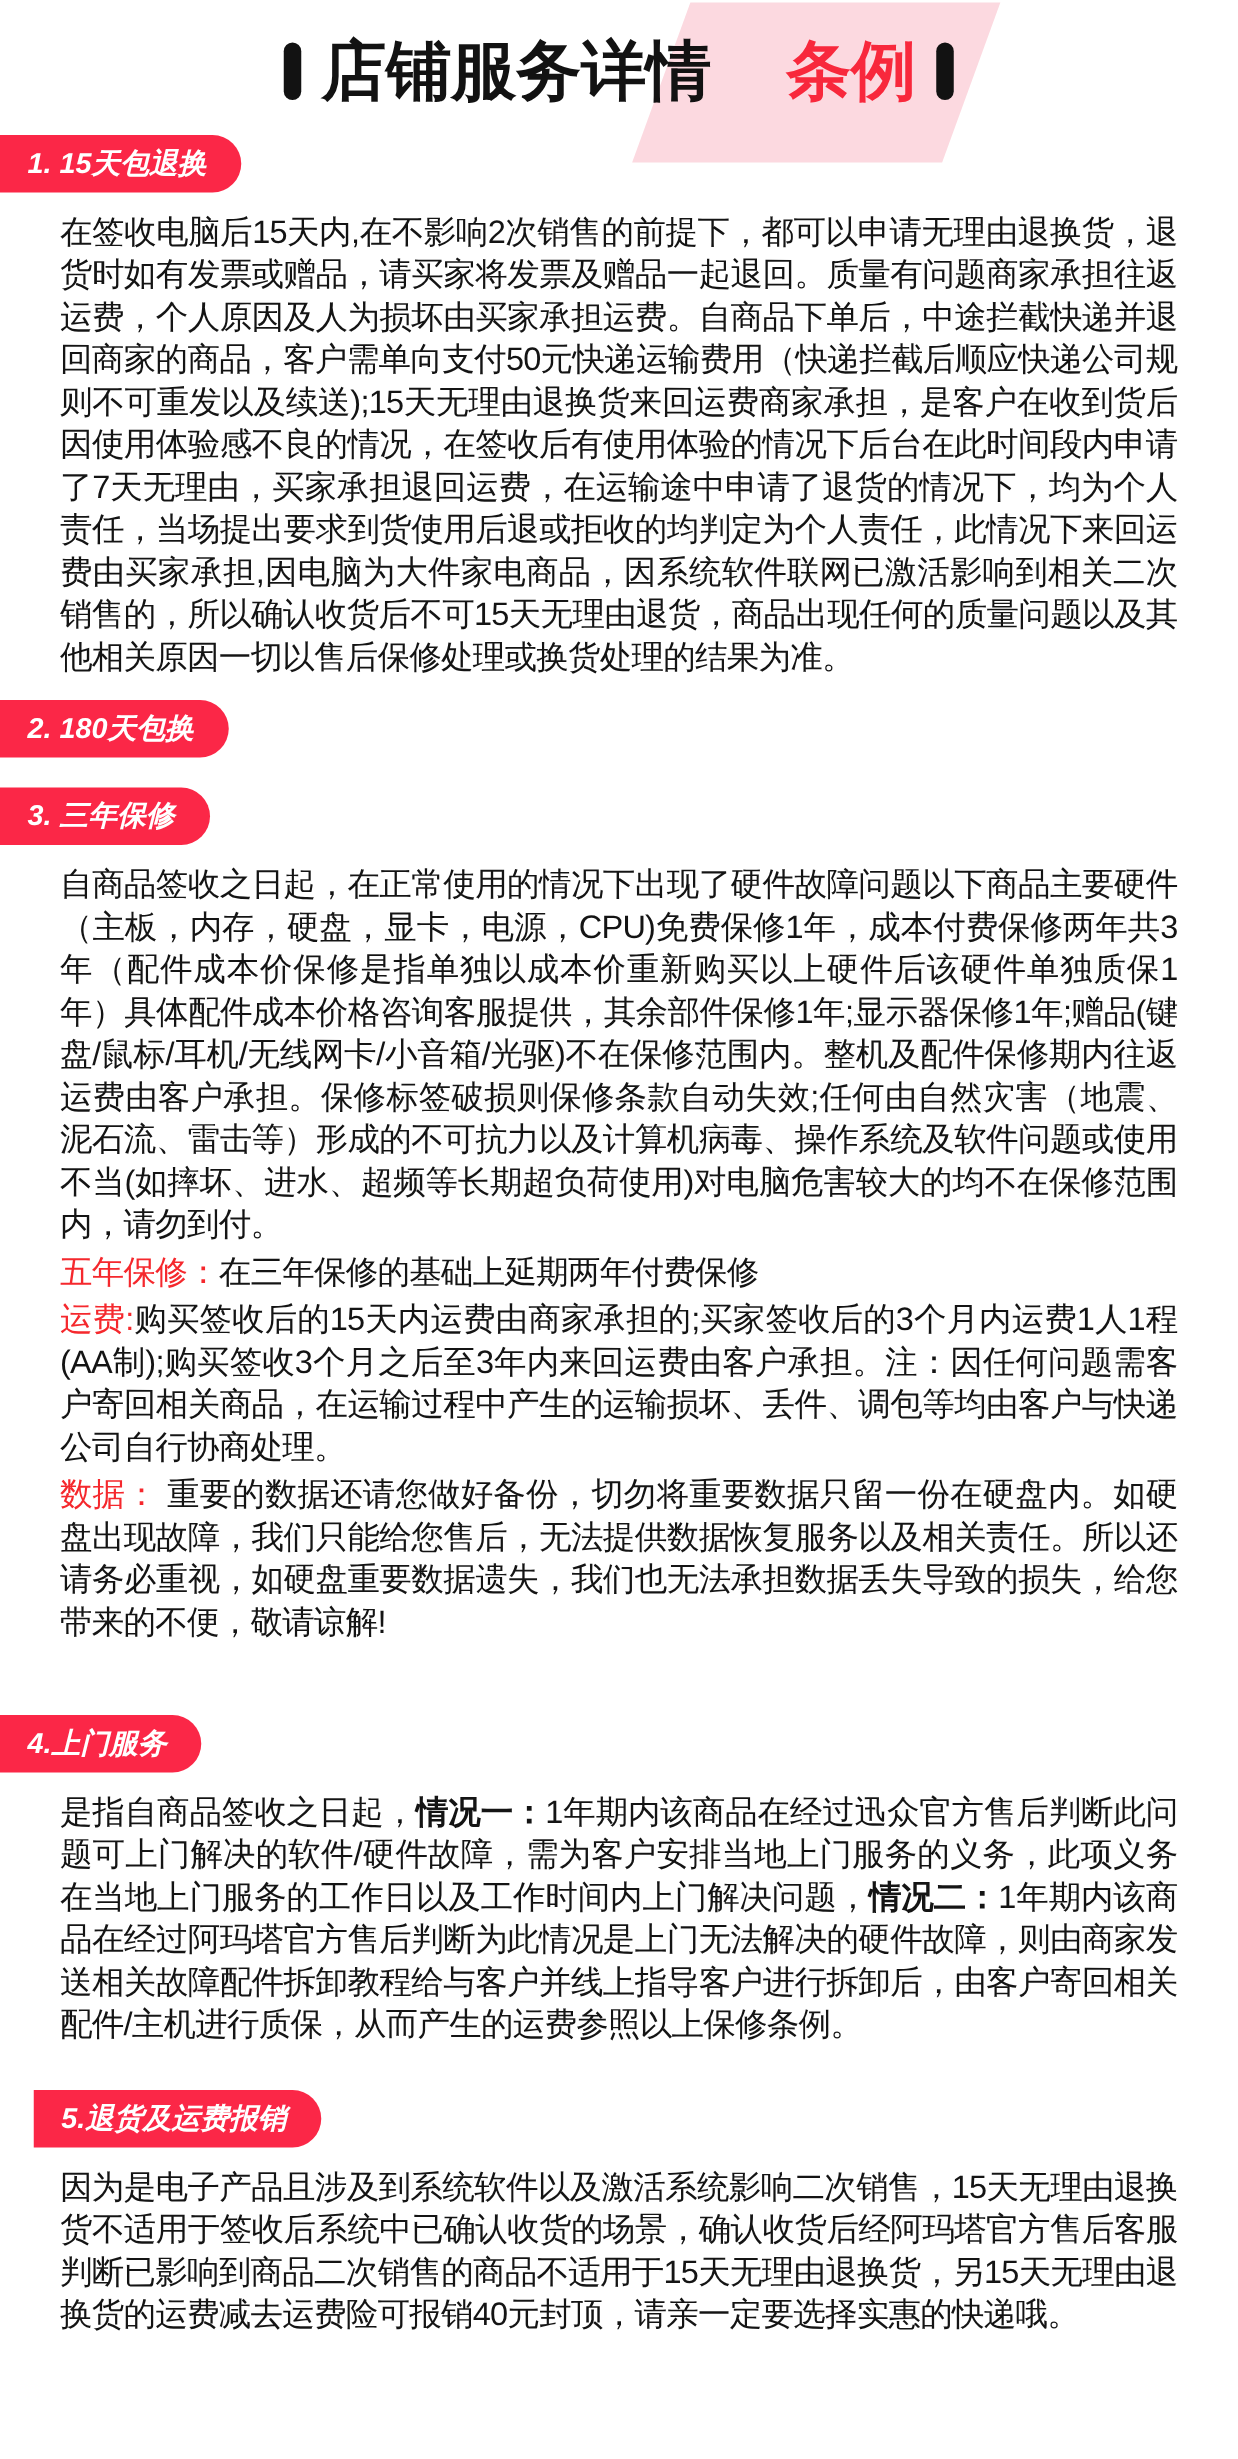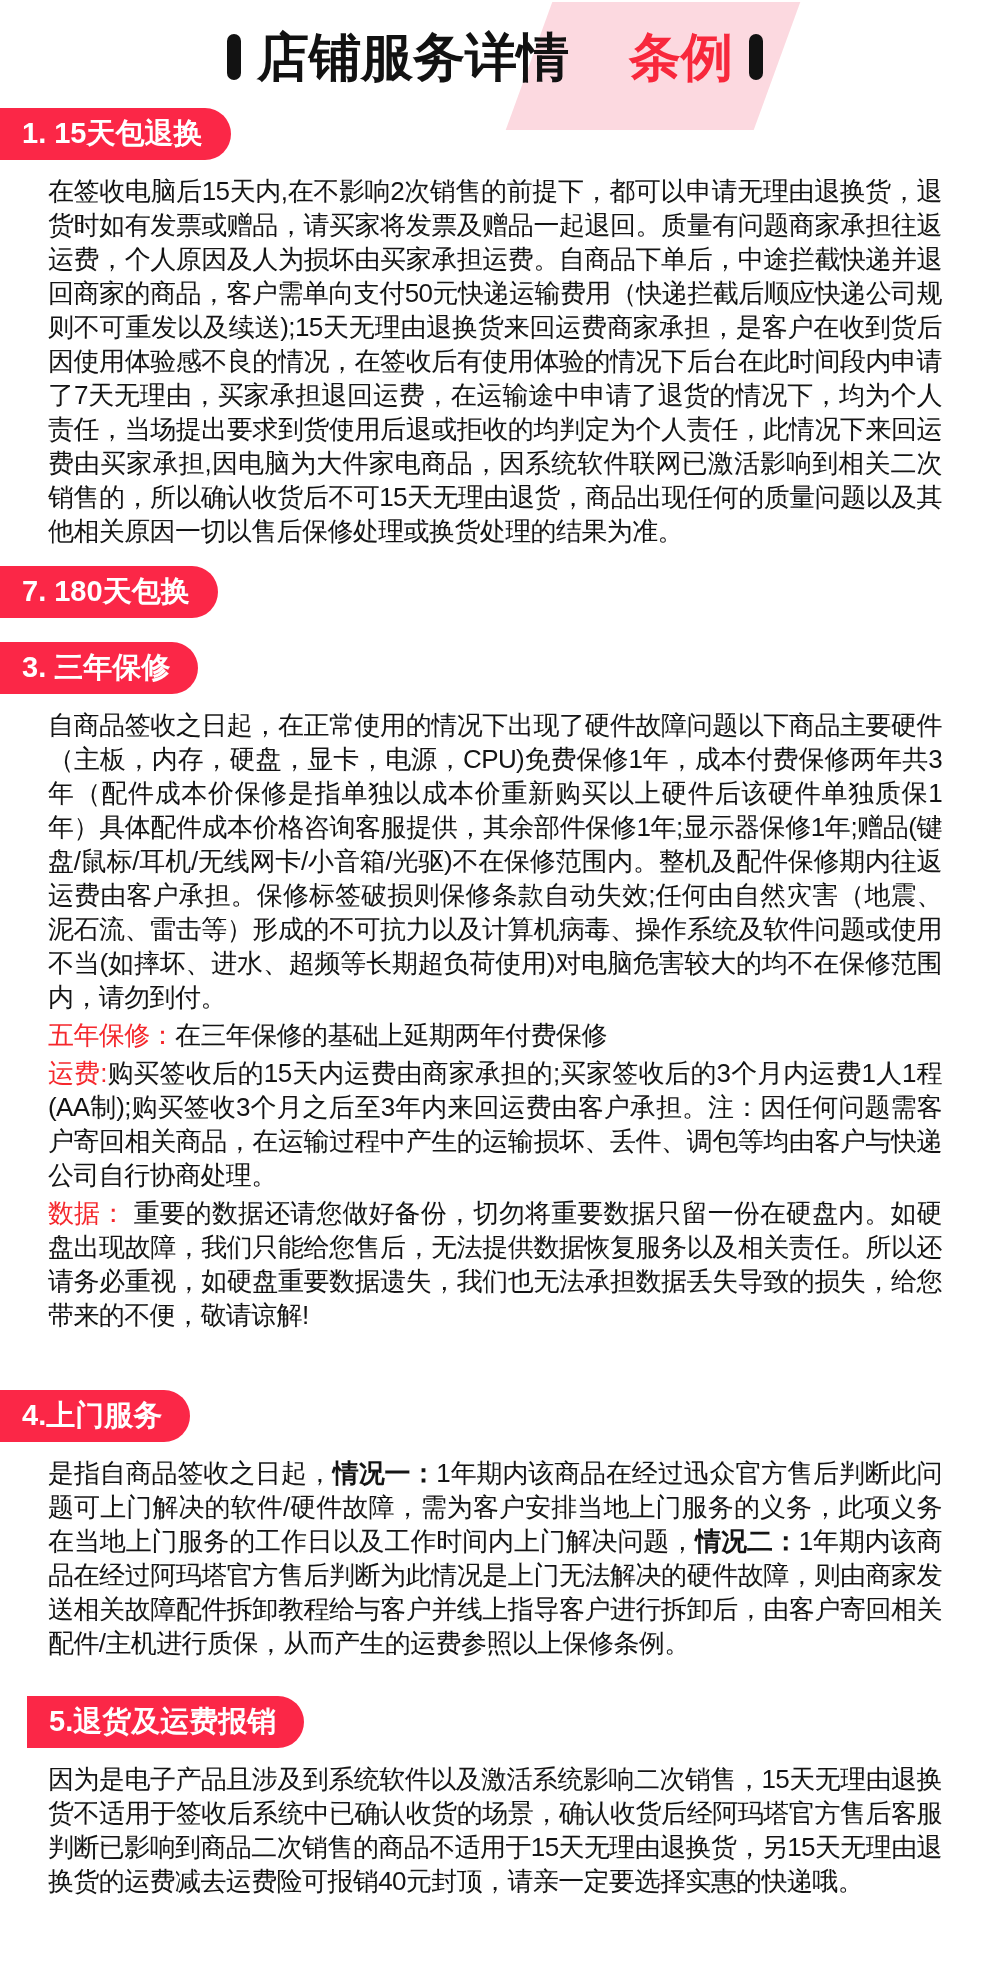--- a/index.html
+++ b/index.html
@@ -21,23 +21,23 @@
     background:var(--pink,#fcd9e0);transform:skewX(-20deg);z-index:0;
   }
   .tbar{width:14px;height:46px;background:#121212;border-radius:8px;flex:0 0 auto;position:relative;z-index:1;}
   .title-black{position:relative;z-index:1;color:#121212;}
   .title-red{position:relative;z-index:1;color:var(--titlered,#f8283c);margin-left:44px;}
 
   
   .service-section{margin:0;}
   .badge{
     display:inline-block;background:var(--badge,#fb2747);color:#fff;
-    font-weight:bold;font-size:29px;line-height:1;
+    font-weight:bold;font-size:23px;line-height:1;
     padding:11px 28px 12px 22px;border-radius:0 26px 26px 0;
-    margin:14px 0 10px 0;white-space:nowrap;
+    margin:14px 0 10px 0;white-space:nowrap;font-style:italic;
   }
   .service-section:nth-child(4) .badge{margin-top:54px;text-align:right;}
   .service-section:nth-child(5) .badge{margin-top:32px;margin-left:27px;}
   .para{
     margin:4px 48px;font-size:26px;line-height:34px;letter-spacing:-0.6px;
     text-align:justify;color:var(--text,#141414);
   }
   .para + .para{margin-top:0;}
   .run-red{color:var(--accent,#f5282d);}
   .run-bold{font-weight:bold;}
@@ -50,18 +50,18 @@
     <div class="title-row">
       <span class="hl-shape"></span>
       <span class="tbar"></span>
       <span class="title-black">店铺服务详情</span>
       <span class="title-red">条例</span>
       <span class="tbar"></span>
     </div>
   </header>
   <main id="sections">
       <section class="service-section"><div class="badge">1. 15天包退换</div><p class="para"><span>在签收电脑后15天内,在不影响2次销售的前提下，都可以申请无理由退换货，退货时如有发票或赠品，请买家将发票及赠品一起退回。质量有问题商家承担往返运费，个人原因及人为损坏由买家承担运费。自商品下单后，中途拦截快递并退回商家的商品，客户需单向支付50元快递运输费用（快递拦截后顺应快递公司规则不可重发以及续送);15天无理由退换货来回运费商家承担，是客户在收到货后因使用体验感不良的情况，在签收后有使用体验的情况下后台在此时间段内申请了7天无理由，买家承担退回运费，在运输途中申请了退货的情况下，均为个人责任，当场提出要求到货使用后退或拒收的均判定为个人责任，此情况下来回运费由买家承担,因电脑为大件家电商品，因系统软件联网已激活影响到相关二次销售的，所以确认收货后不可15天无理由退货，商品出现任何的质量问题以及其他相关原因一切以售后保修处理或换货处理的结果为准。</span></p></section>
-      <section class="service-section"><div class="badge">7. 180天包换</div></section>
+      <section class="service-section"><div class="badge">2. 180天包换</div></section>
       <section class="service-section"><div class="badge">3. 三年保修</div><p class="para"><span>自商品签收之日起，在正常使用的情况下出现了硬件故障问题以下商品主要硬件（主板，内存，硬盘，显卡，电源，CPU)免费保修1年，成本付费保修两年共3年（配件成本价保修是指单独以成本价重新购买以上硬件后该硬件单独质保1年）具体配件成本价格咨询客服提供，其余部件保修1年;显示器保修1年;赠品(键盘/鼠标/耳机/无线网卡/小音箱/光驱)不在保修范围内。整机及配件保修期内往返运费由客户承担。保修标签破损则保修条款自动失效;任何由自然灾害（地震、泥石流、雷击等）形成的不可抗力以及计算机病毒、操作系统及软件问题或使用不当(如摔坏、进水、超频等长期超负荷使用)对电脑危害较大的均不在保修范围内，请勿到付。</span></p><p class="para"><span class="run-red">五年保修：</span><span>在三年保修的基础上延期两年付费保修</span></p><p class="para"><span class="run-red">运费:</span><span>购买签收后的15天内运费由商家承担的;买家签收后的3个月内运费1人1程(AA制);购买签收3个月之后至3年内来回运费由客户承担。注：因任何问题需客户寄回相关商品，在运输过程中产生的运输损坏、丢件、调包等均由客户与快递公司自行协商处理。</span></p><p class="para"><span class="run-red">数据：</span><span> 重要的数据还请您做好备份，切勿将重要数据只留一份在硬盘内。如硬盘出现故障，我们只能给您售后，无法提供数据恢复服务以及相关责任。所以还请务必重视，如硬盘重要数据遗失，我们也无法承担数据丢失导致的损失，给您带来的不便，敬请谅解!</span></p></section>
       <section class="service-section"><div class="badge">4.上门服务</div><p class="para"><span>是指自商品签收之日起，</span><span class="run-bold">情况一：</span><span>1年期内该商品在经过迅众官方售后判断此问题可上门解决的软件/硬件故障，需为客户安排当地上门服务的义务，此项义务在当地上门服务的工作日以及工作时间内上门解决问题，</span><span class="run-bold">情况二：</span><span>1年期内该商品在经过阿玛塔官方售后判断为此情况是上门无法解决的硬件故障，则由商家发送相关故障配件拆卸教程给与客户并线上指导客户进行拆卸后，由客户寄回相关配件/主机进行质保，从而产生的运费参照以上保修条例。</span></p></section>
       <section class="service-section"><div class="badge">5.退货及运费报销</div><p class="para"><span>因为是电子产品且涉及到系统软件以及激活系统影响二次销售，15天无理由退换货不适用于签收后系统中已确认收货的场景，确认收货后经阿玛塔官方售后客服判断已影响到商品二次销售的商品不适用于15天无理由退换货，另15天无理由退换货的运费减去运费险可报销40元封顶，请亲一定要选择实惠的快递哦。</span></p></section>
     </main>
 </div>
 
 </body></html>

